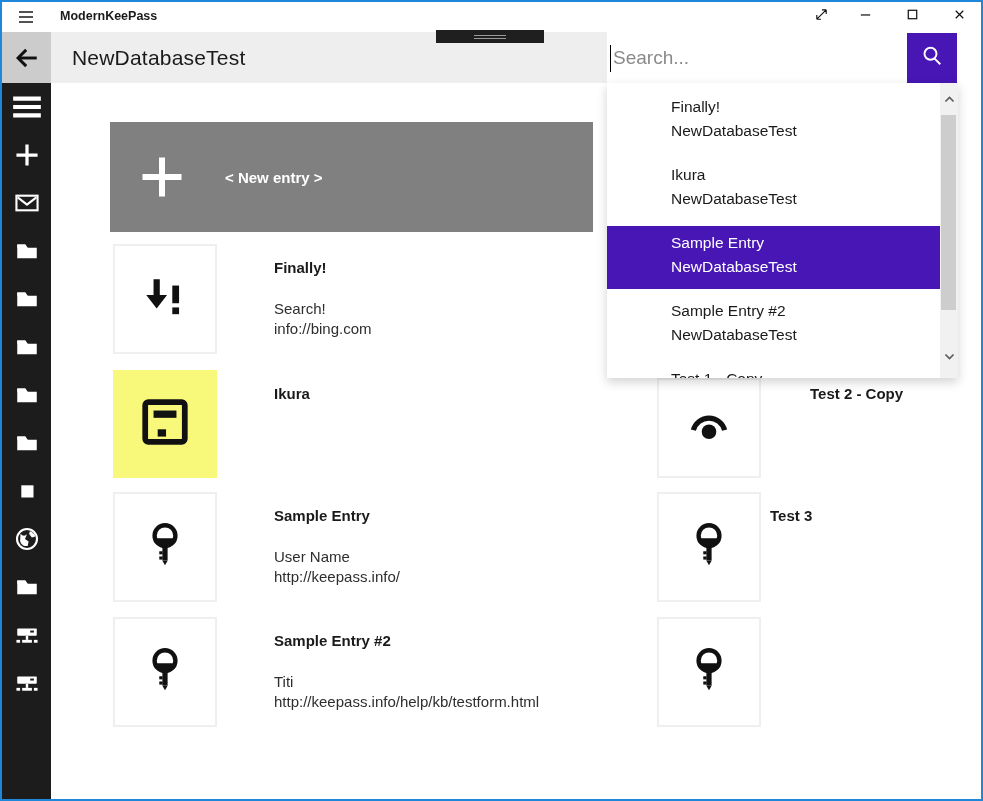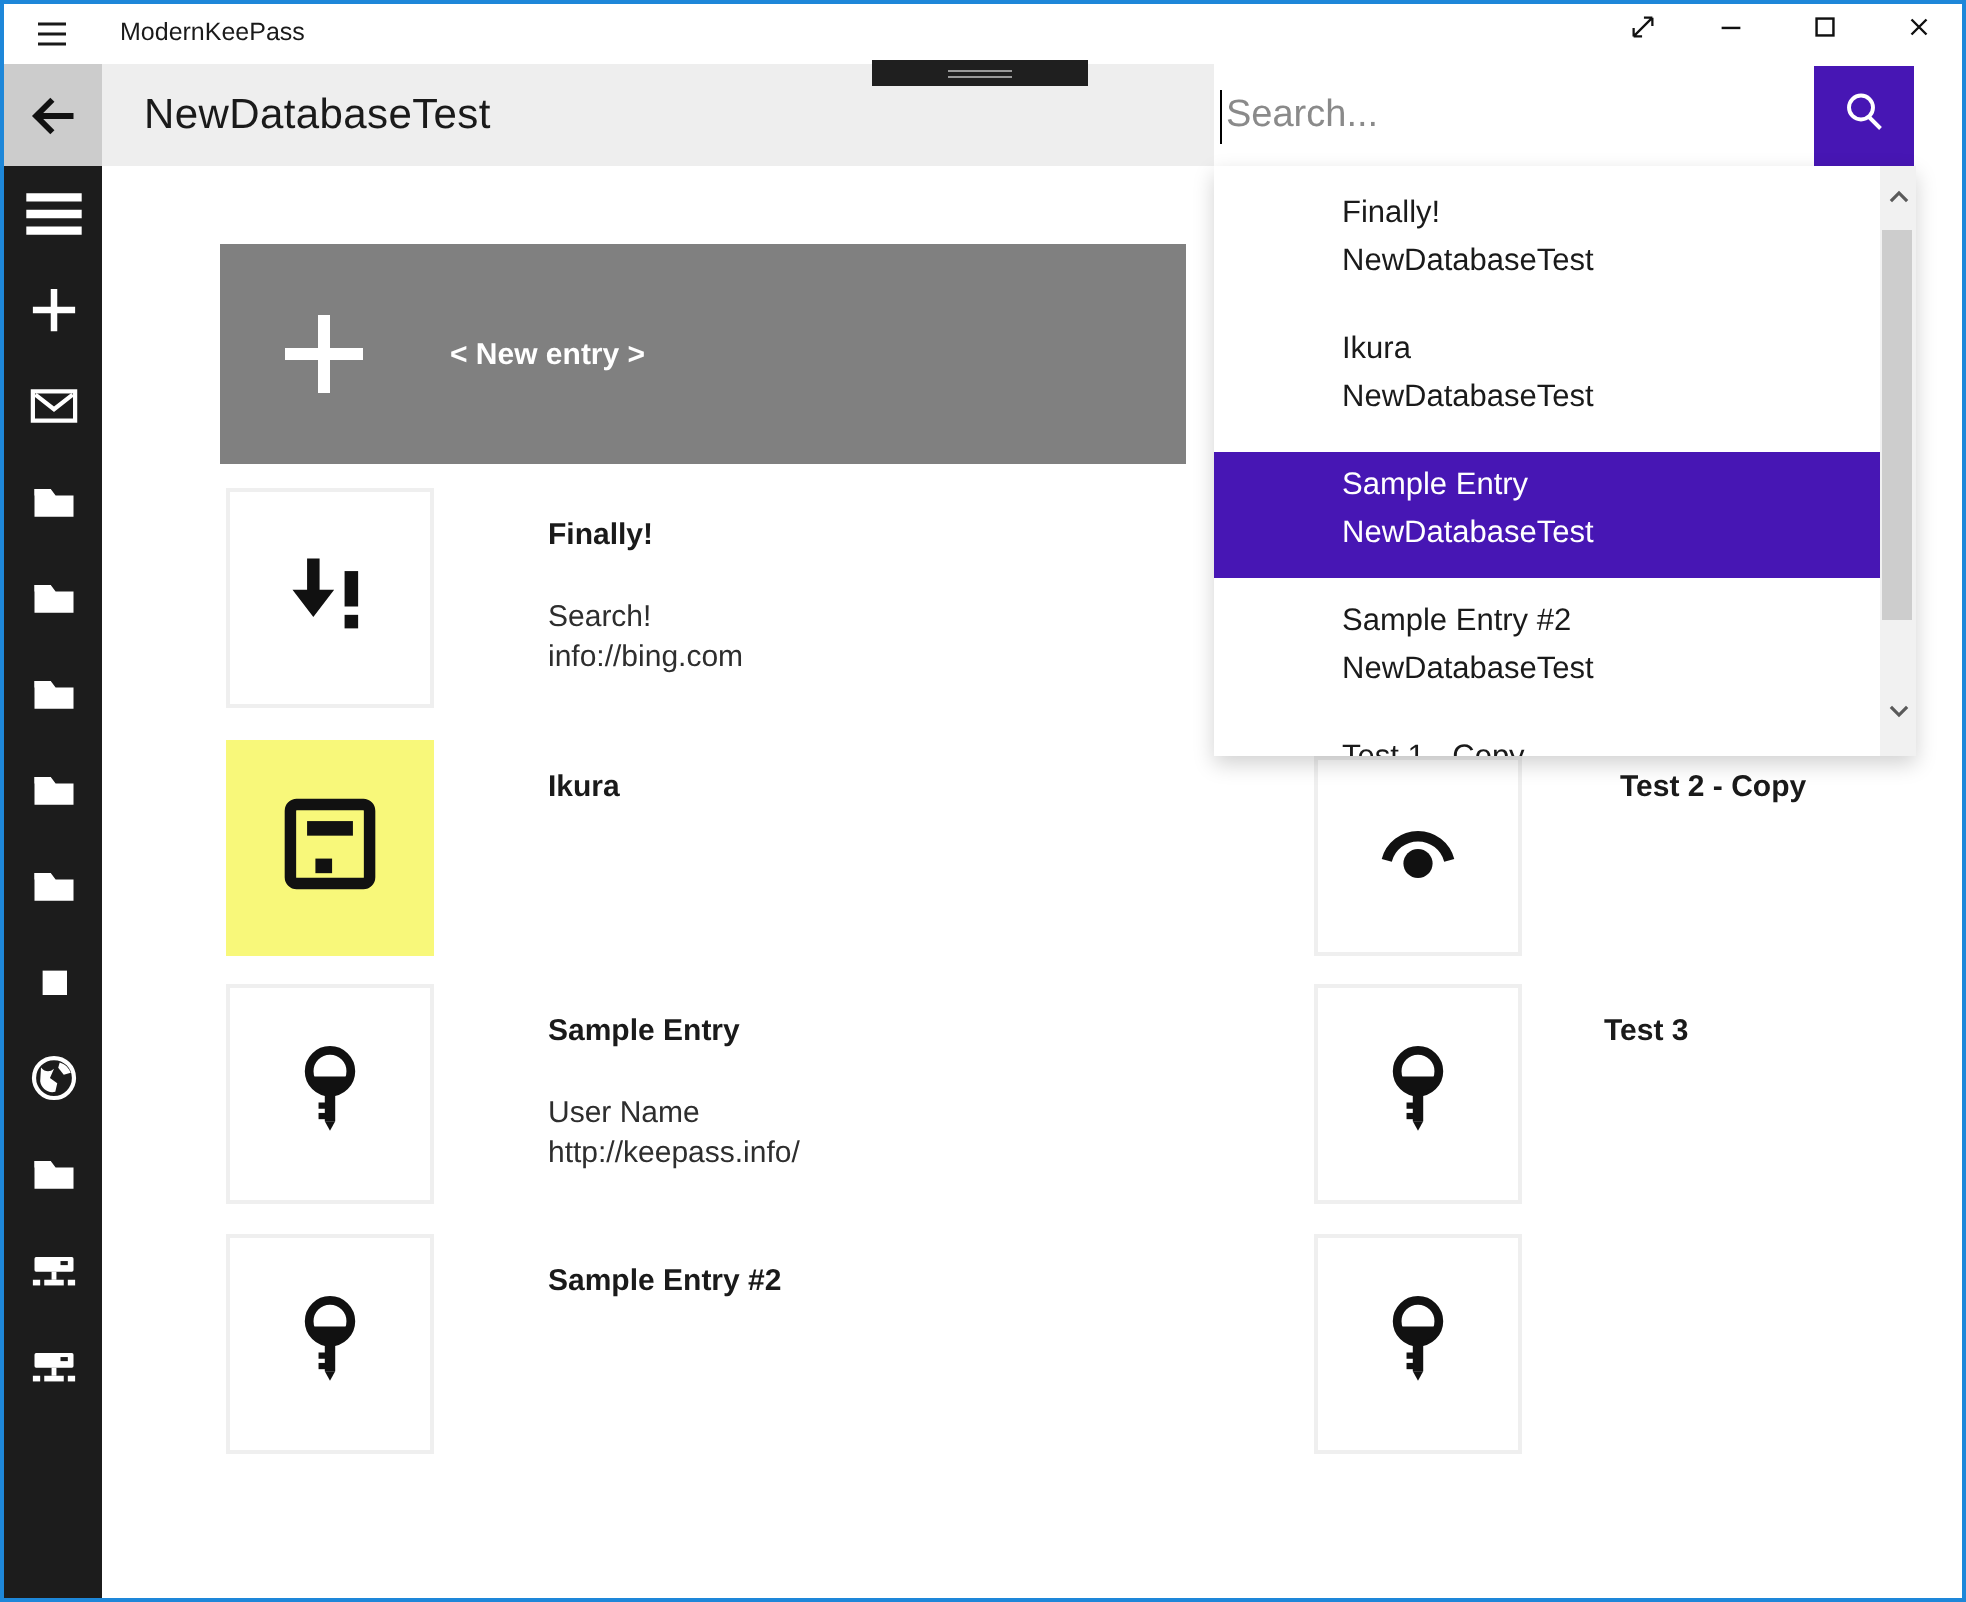--- a/index.html
+++ b/index.html
@@ -6,21 +6,21 @@
   html,body { background:#fff; }
   body { font-family:"Liberation Sans","DejaVu Sans",sans-serif; }
   .window {
     position:relative; width:983px; height:801px;
     border:2px solid #1e87d9; background:#fff; overflow:hidden;
   }
   
   .titlebar { position:absolute; left:0; top:0; width:979px; height:30px; background:#fff; }
   .tb-burger { position:absolute; left:13px; top:4px; width:22px; height:22px; display:flex; align-items:center; justify-content:center; color:#1a1a1a; }
   .tb-burger svg { width:16px; height:14px; }
-  .tb-title { position:absolute; left:58px; top:7px; font-size:12.5px; color:#1a1a1a; }
+  .tb-title { position:absolute; left:58px; top:7px; font-size:12.5px; color:#1a1a1a;font-weight:bold; }
   .tb-ctl { position:absolute; top:0; width:34px; height:28px; display:flex; align-items:center; justify-content:center; color:#111; }
   .tb-ctl svg { width:15px; height:15px; }
   
   .sidebar { position:absolute; left:0; top:30px; width:49px; height:767px; background:#1c1c1c; }
   .back-btn { position:absolute; left:0; top:0; width:49px; height:51px; background:#cccccc; display:flex; align-items:center; justify-content:center; color:#111; }
   .back-btn svg { width:26px; height:26px; }
   .nav-burger { position:absolute; left:0; top:51px; width:49px; height:48px; display:flex; align-items:center; justify-content:center; color:#fff; }
   .nav-burger svg { width:30px; height:24px; }
   .side-icon { position:absolute; left:0; width:49px; height:34px; display:flex; align-items:center; justify-content:center; color:#fff; }
   .side-icon svg { width:26px; height:26px; }
@@ -269,20 +269,24 @@
               <circle cx="24" cy="15" r="10" fill="none" stroke="currentColor" stroke-width="4.2"></circle>
               <path d="M14.6 17.5a9.6 9.6 0 0 0 18.8 0z" fill="currentColor"></path>
               <rect x="21.5" y="24" width="5" height="15" fill="currentColor"></rect>
               <path d="M21.5 39h5L24 43.5z" fill="currentColor"></path>
               <rect x="18.5" y="30" width="3.2" height="3" fill="currentColor"></rect>
               <rect x="18.5" y="35" width="3.2" height="3" fill="currentColor"></rect>
             </svg></span>
         </div>
         <div class="etext" style="left: 161px;">
           <div class="etitle">Sample Entry #2</div>
+          <div class="esub">
+            <div>Titi</div>
+            <div>http://keepass.info/help/kb/testform.html</div>
+          </div>
         </div>
       </div>
       <div class="entry" style="left: 606px; top: 295px; width: 470px; height: 100px;">
         <div class="tile" style="height: 100px;">
           <span><svg viewBox="0 0 48 48">
               <path d="M9 28a15.5 15.5 0 0 1 30 0" fill="none" stroke="currentColor" stroke-width="5"></path>
               <circle cx="24" cy="29.5" r="7" fill="currentColor"></circle>
             </svg></span>
         </div>
         <div class="etext" style="left: 113px;">
@@ -294,21 +298,21 @@
           <span><svg viewBox="0 0 48 48">
               <circle cx="24" cy="15" r="10" fill="none" stroke="currentColor" stroke-width="4.2"></circle>
               <path d="M14.6 17.5a9.6 9.6 0 0 0 18.8 0z" fill="currentColor"></path>
               <rect x="21.5" y="24" width="5" height="15" fill="currentColor"></rect>
               <path d="M21.5 39h5L24 43.5z" fill="currentColor"></path>
               <rect x="18.5" y="30" width="3.2" height="3" fill="currentColor"></rect>
               <rect x="18.5" y="35" width="3.2" height="3" fill="currentColor"></rect>
             </svg></span>
         </div>
         <div class="etext" style="left: 113px;">
-          <div class="etitle" style="padding-top: 14px; margin-left: 32px;">Test 3</div>
+          <div class="etitle" style="padding-top: 14px;">Test 3</div>
         </div>
       </div>
       <div class="entry" style="left: 606px; top: 534px; width: 470px; height: 110px;">
         <div class="tile" style="height: 110px;">
           <span><svg viewBox="0 0 48 48">
               <circle cx="24" cy="15" r="10" fill="none" stroke="currentColor" stroke-width="4.2"></circle>
               <path d="M14.6 17.5a9.6 9.6 0 0 0 18.8 0z" fill="currentColor"></path>
               <rect x="21.5" y="24" width="5" height="15" fill="currentColor"></rect>
               <path d="M21.5 39h5L24 43.5z" fill="currentColor"></path>
               <rect x="18.5" y="30" width="3.2" height="3" fill="currentColor"></rect>

